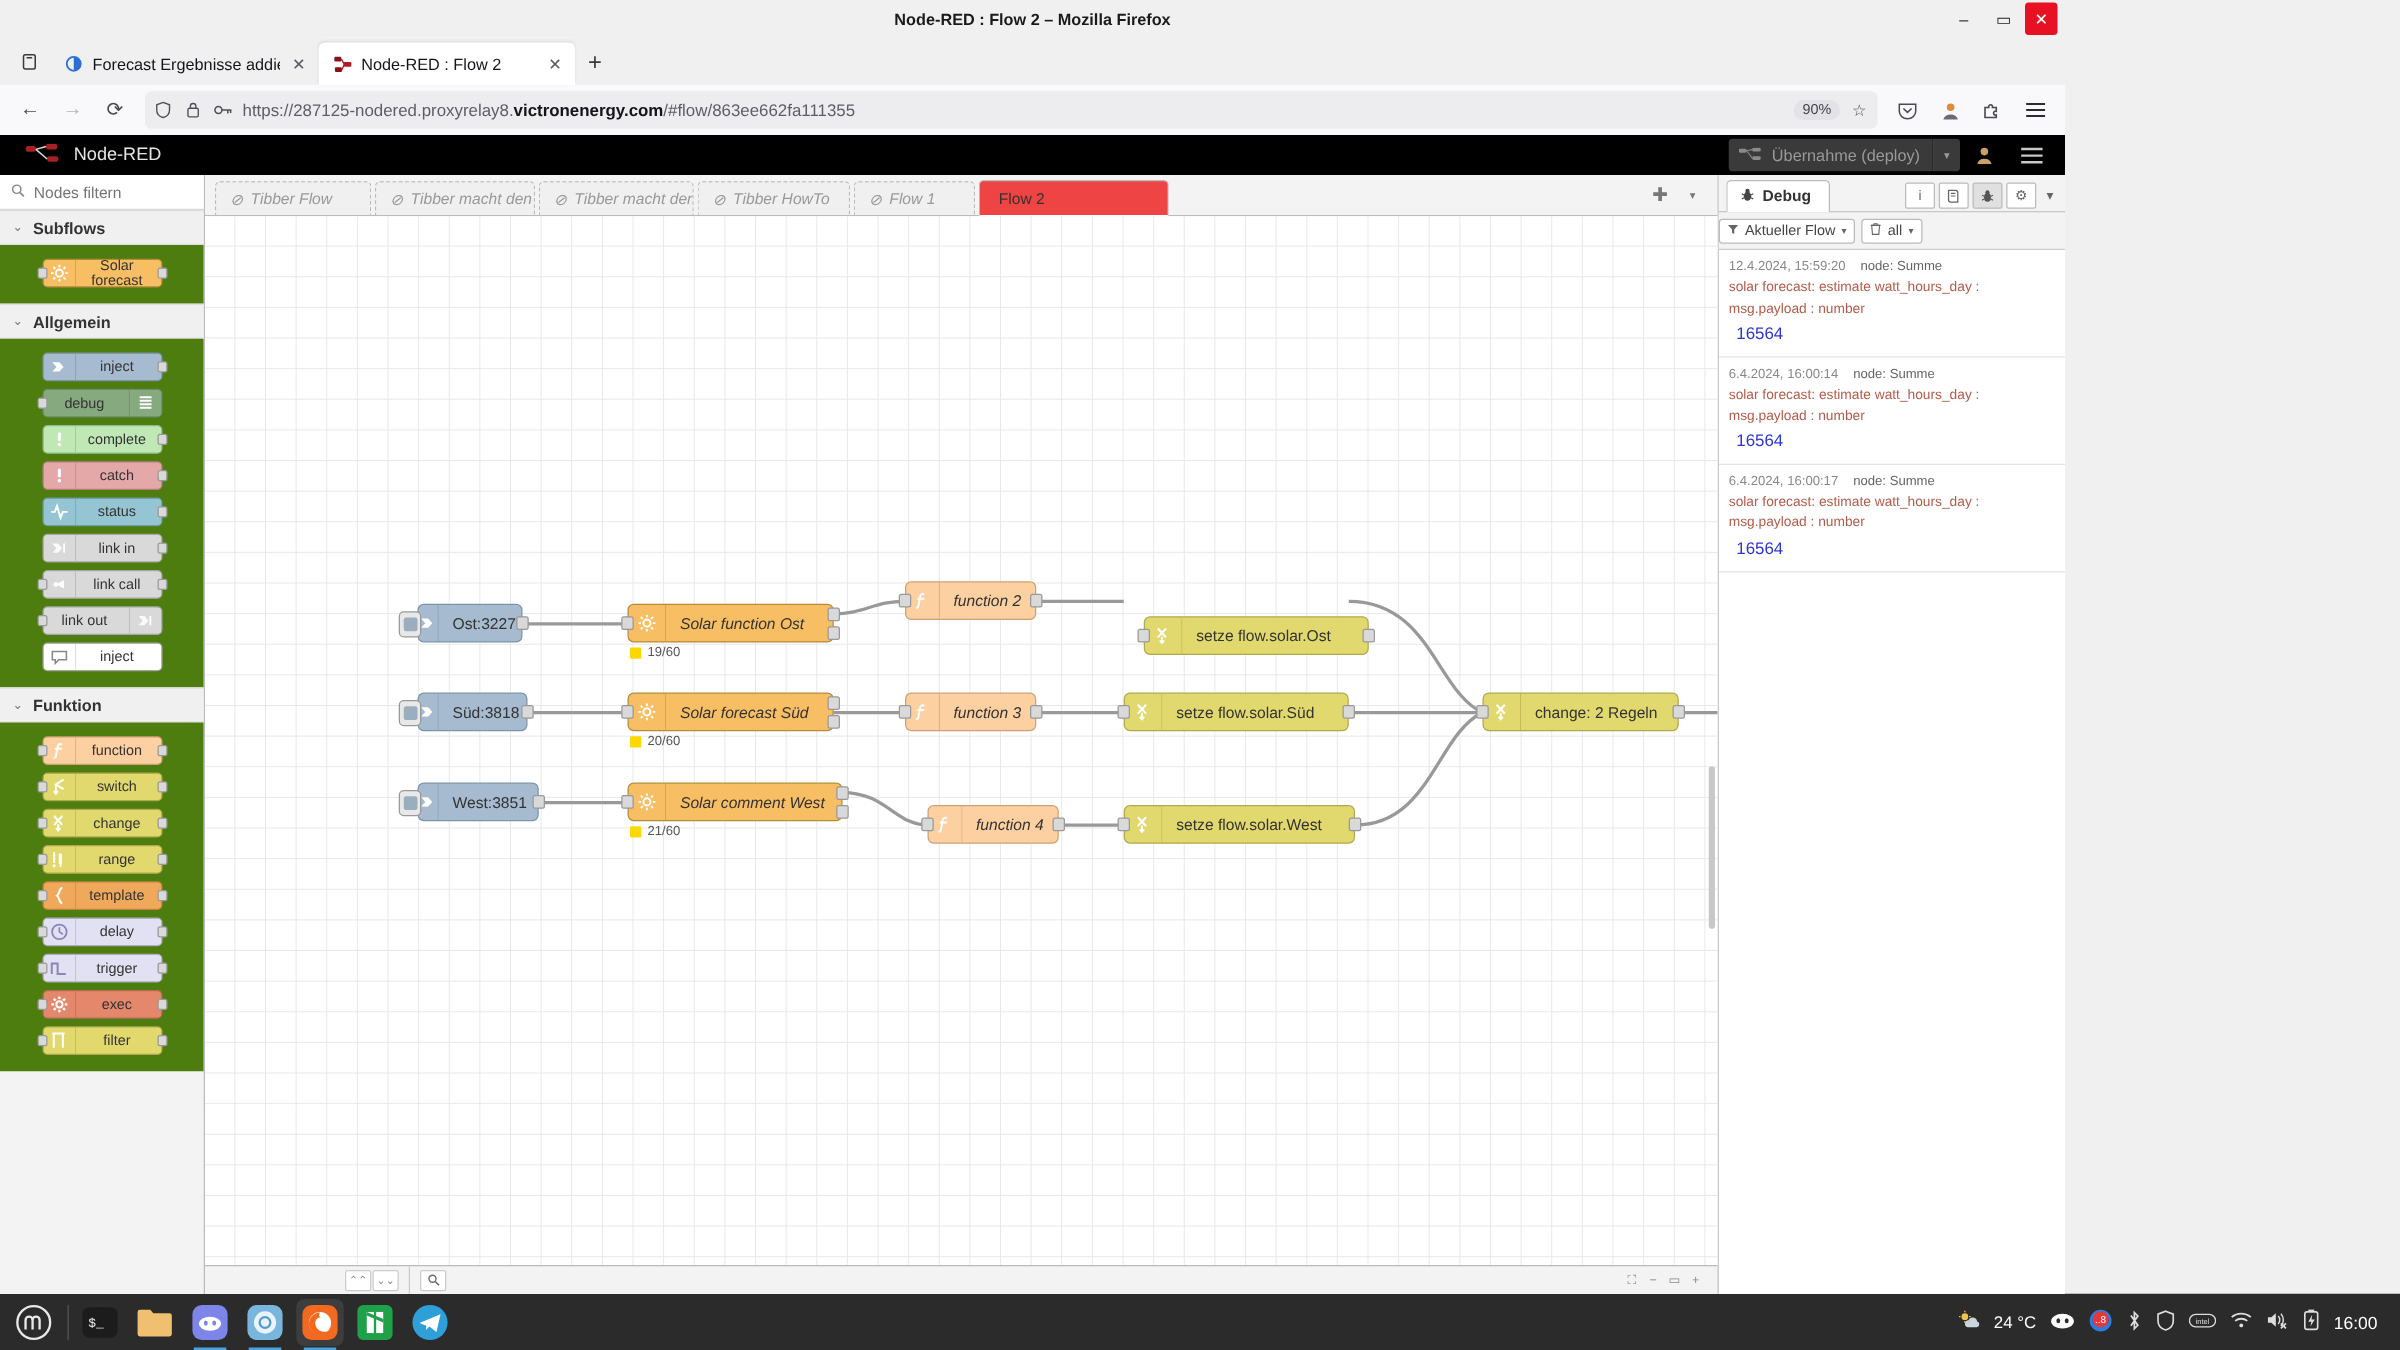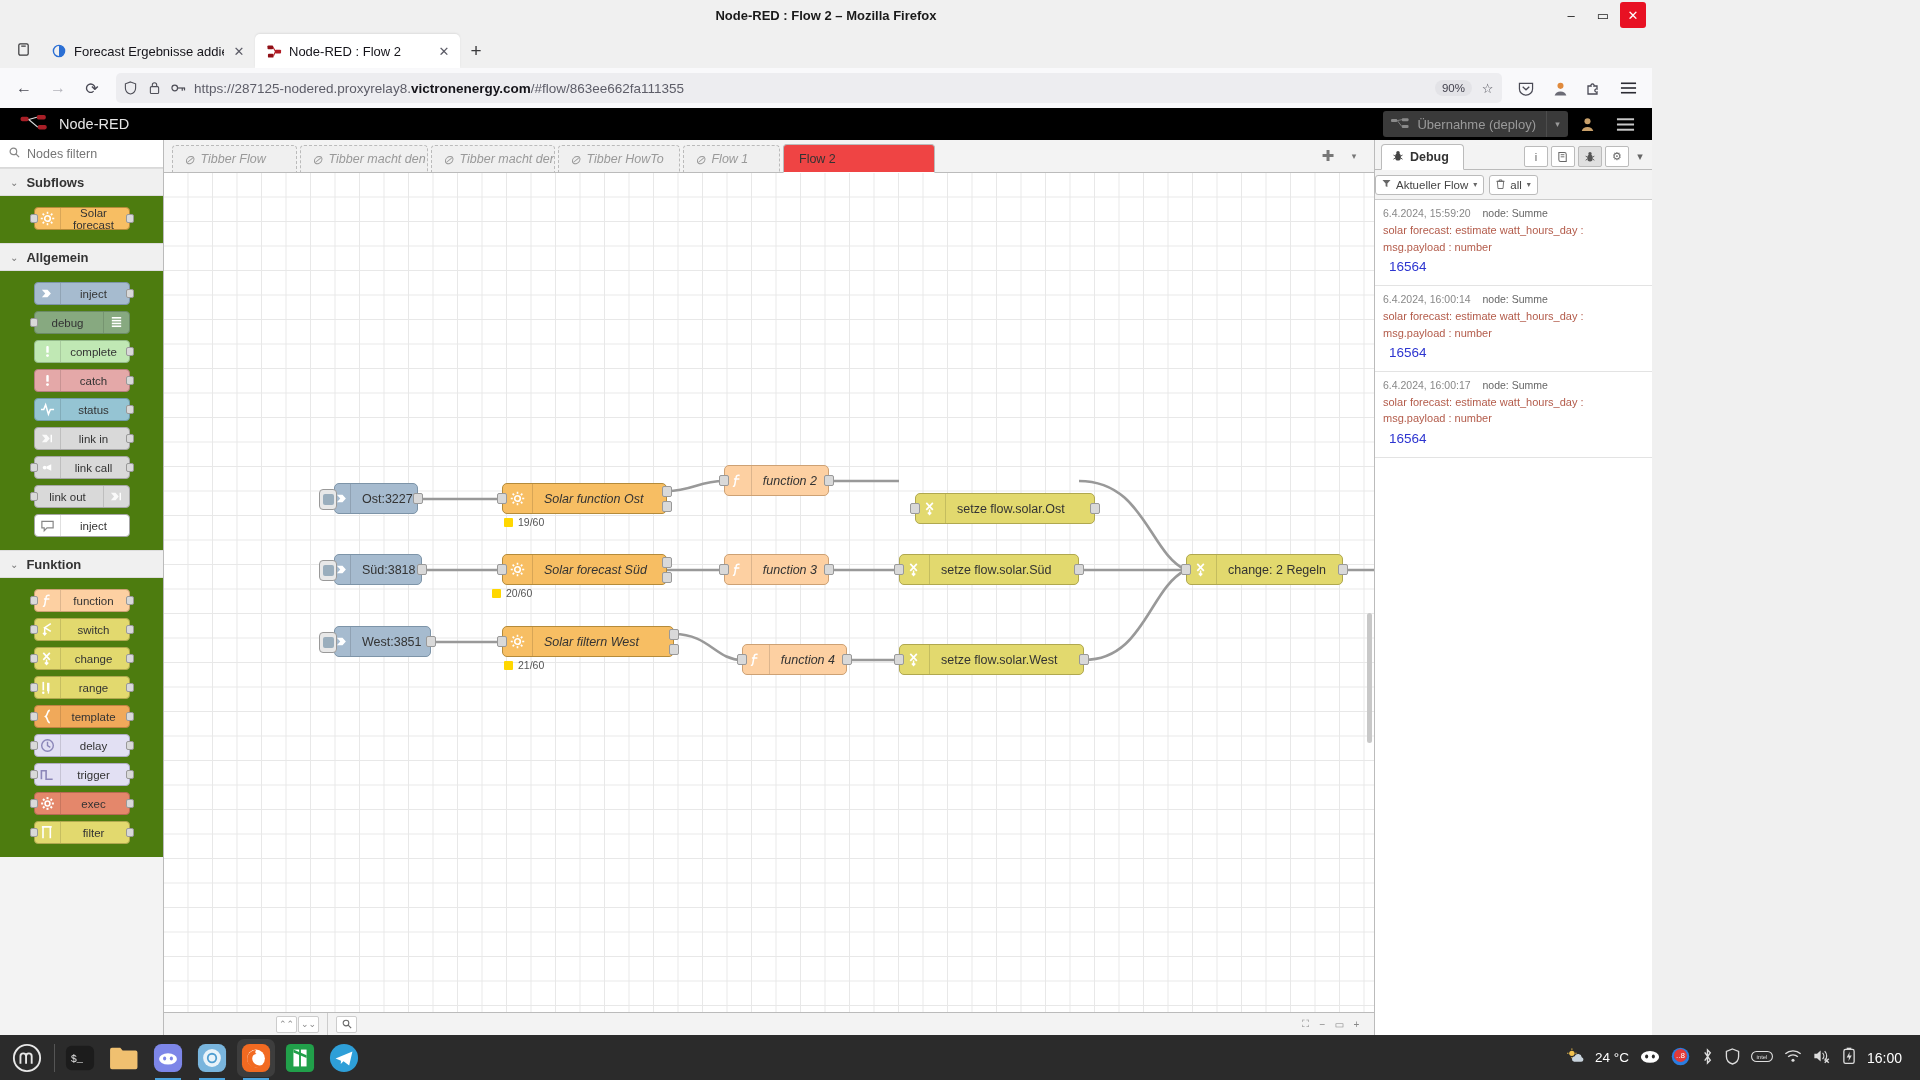--- a/index.html
+++ b/index.html
@@ -725,21 +725,21 @@
       <line x1="13.2" y1="2.8" x2="11.6" y2="4.4"></line>
                         <line x1="4.4" y1="11.6" x2="2.8" y2="13.2"></line>
                       </g>
                     </svg>
                   </span>
                   <span class="n-lbl" style="font-style:italic;">Solar forecast Süd</span>
                   <span class="cport" style="left:-6px;top:9px"></span>
                   <span class="cport" style="right:-6px;top:2px"></span>
                             <span class="cport" style="right:-6px;top:17px"></span>
                 </div>
-                <div class="status" style="left: 328px; top: 414px;">
+                <div class="status" style="left: 340px; top: 414px;">
                   <i></i>
                   <span>20/60</span>
                 </div>
                 <div class="node" style="left: 560px; top: 381px; width: 105px; background: rgb(253, 208, 162); border-color: rgb(205, 161, 116);">
                   <span class="n-ic">
                     <svg width="15" height="15" viewBox="0 0 16 16">
                       <path d="M10.3 2.6 c-2.6 -0.9 -3.6 0.6 -3.9 2.6 l-1.3 7.2 c-0.3 1.6 -1 2 -2 1.6" fill="none" stroke="#fff" stroke-width="1.6"></path>
                       <line x1="4.2" y1="6.4" x2="10" y2="6.4" stroke="#fff" stroke-width="1.6"></line>
                     </svg>
                   </span>
@@ -779,21 +779,21 @@
                         <line x1="8" y1="13" x2="8" y2="15.2"></line>
       <line x1="0.8" y1="8" x2="3" y2="8"></line>
                         <line x1="13" y1="8" x2="15.2" y2="8"></line>
       <line x1="2.8" y1="2.8" x2="4.4" y2="4.4"></line>
                         <line x1="11.6" y1="11.6" x2="13.2" y2="13.2"></line>
       <line x1="13.2" y1="2.8" x2="11.6" y2="4.4"></line>
                         <line x1="4.4" y1="11.6" x2="2.8" y2="13.2"></line>
                       </g>
                     </svg>
                   </span>
-                  <span class="n-lbl" style="font-style:italic;">Solar filtern West</span>
+                  <span class="n-lbl" style="font-style:italic;">Solar comment West</span>
                   <span class="cport" style="left:-6px;top:9px"></span>
                   <span class="cport" style="right:-6px;top:2px"></span>
                             <span class="cport" style="right:-6px;top:17px"></span>
                 </div>
                 <div class="status" style="left: 340px; top: 486px;">
                   <i></i>
                   <span>21/60</span>
                 </div>
                 <div class="node" style="left: 578px; top: 471px; width: 105px; background: rgb(253, 208, 162); border-color: rgb(205, 161, 116);">
                   <span class="n-ic">
@@ -928,21 +928,21 @@
                 </svg>
             </span>
             <span>all</span>
             <span class="car">▾</span>
           </div>
         </div>
 
         <div class="dbg-list" id="debug-list">
             <div class="dbg-msg">
               <div class="dbg-meta">
-      <span>6.4.2024, 15:59:20</span>
+      <span>12.4.2024, 15:59:20</span>
       <span class="nd">node: Summe</span></div>
     <div class="dbg-topic">solar forecast: estimate watt_hours_day : msg.payload : number</div>
     <div class="dbg-val">16564</div>
             </div>
             <div class="dbg-msg">
               <div class="dbg-meta">
       <span>6.4.2024, 16:00:14</span>
       <span class="nd">node: Summe</span></div>
     <div class="dbg-topic">solar forecast: estimate watt_hours_day : msg.payload : number</div>
     <div class="dbg-val">16564</div>

